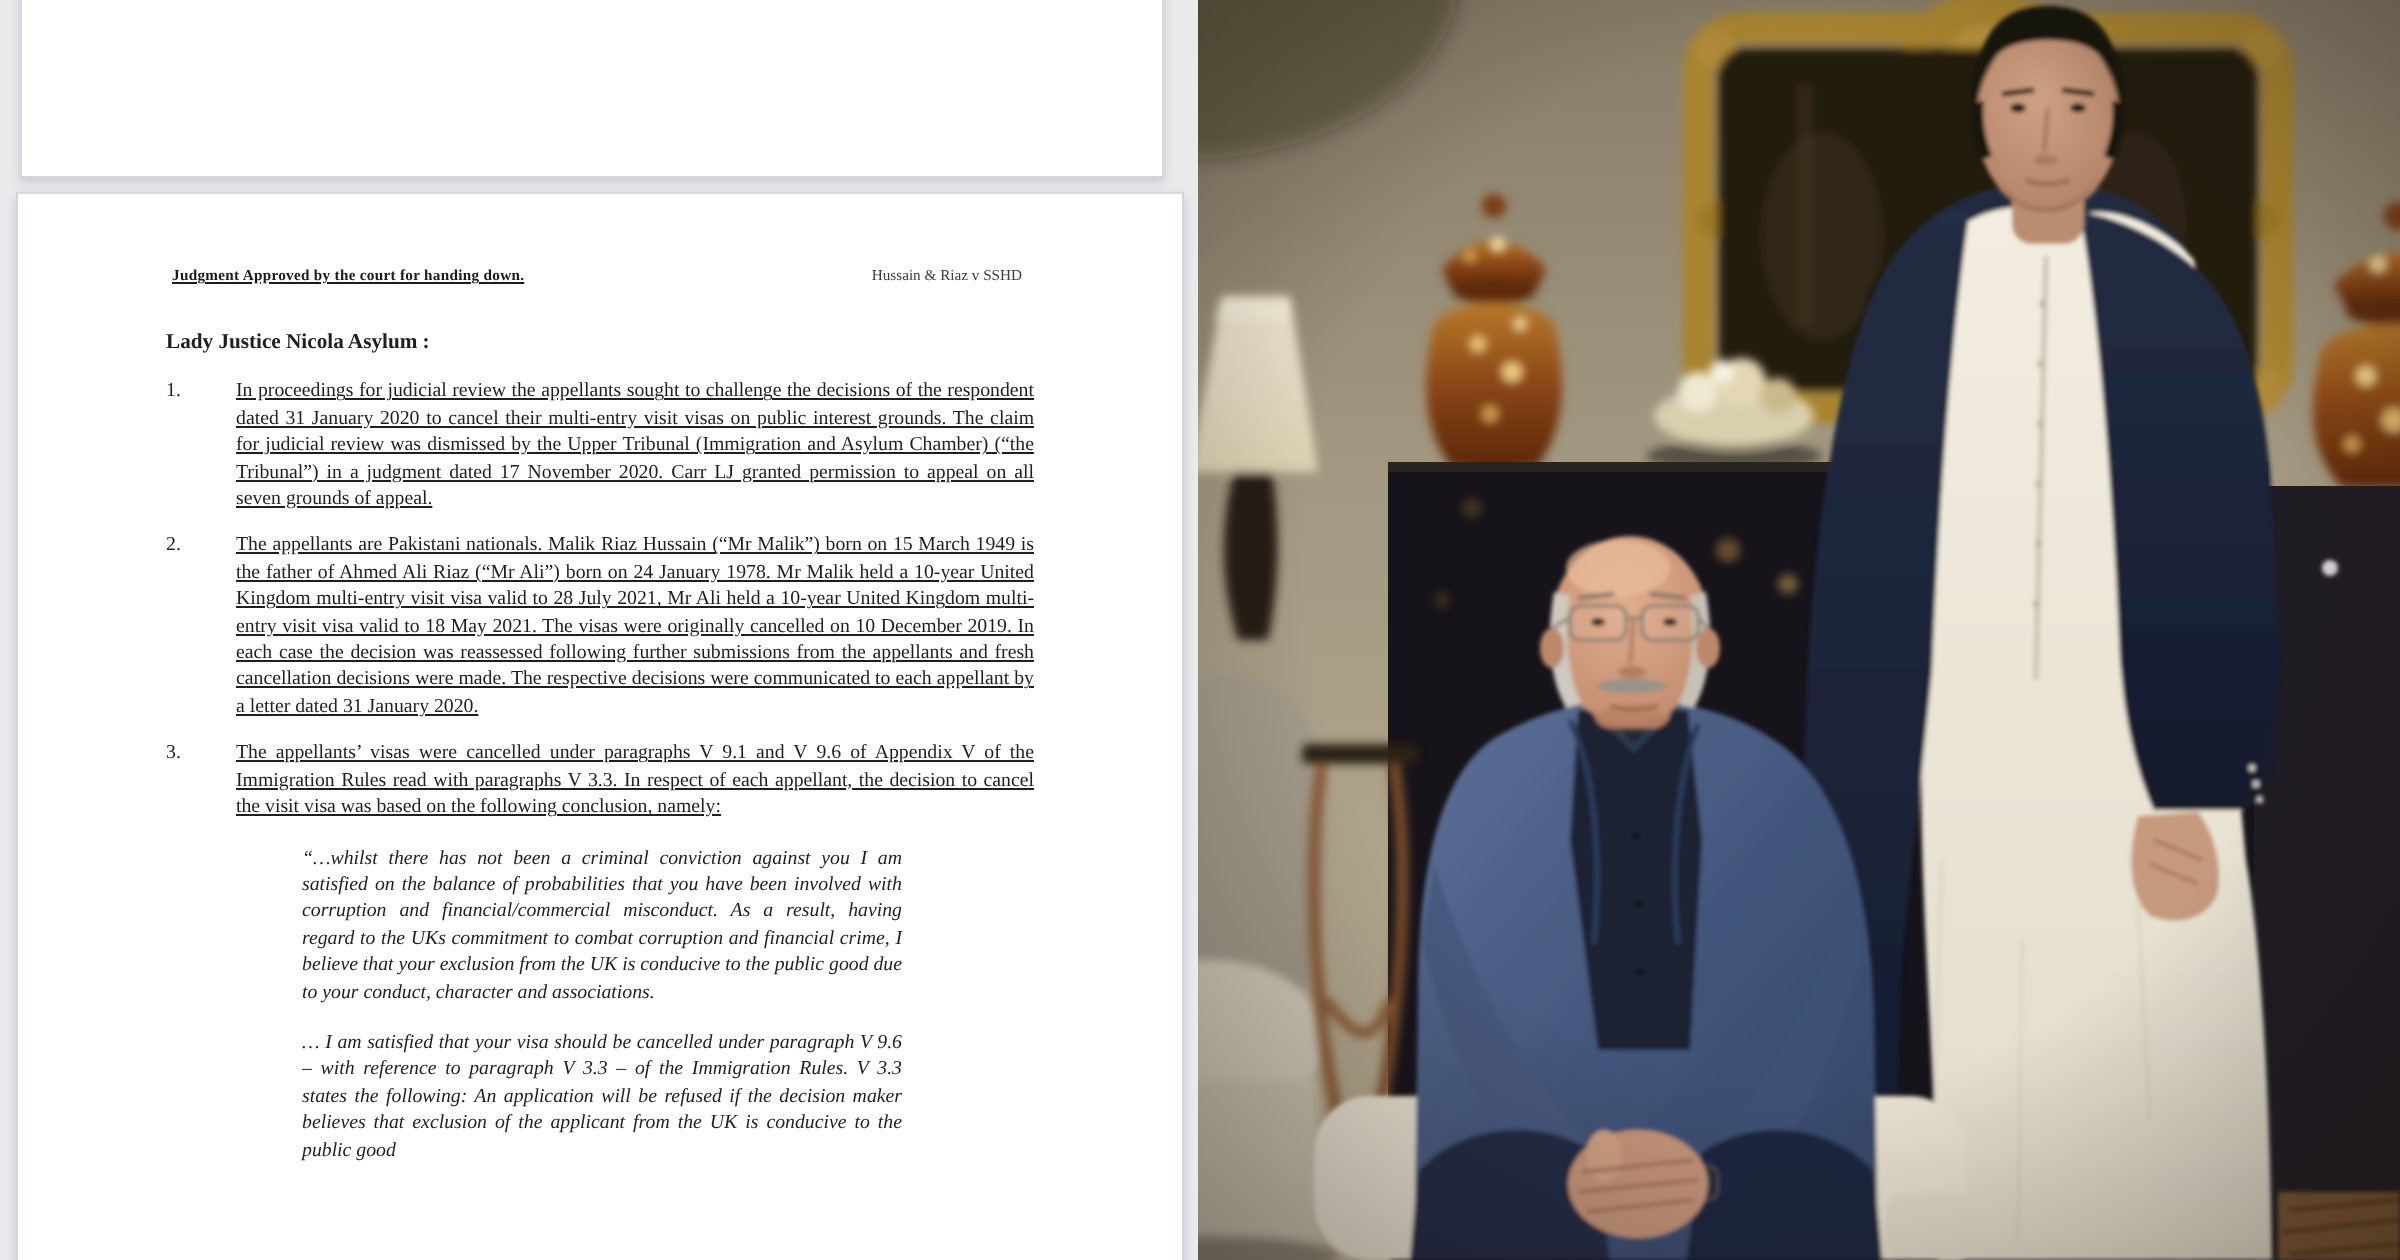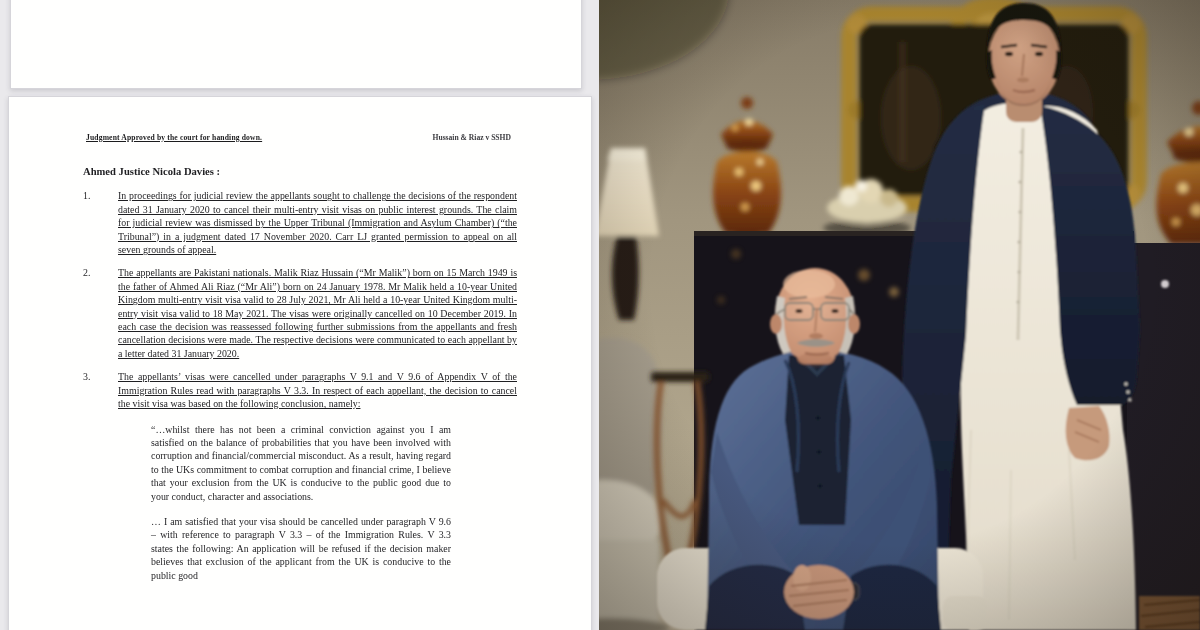--- a/index.html
+++ b/index.html
@@ -11,49 +11,49 @@
              background:#eae9ec;overflow:hidden;}
   .page{position:absolute;background:#fffffe;border:1px solid #d6d5da;
         box-shadow:0 2px 5px rgba(60,60,70,.18);}
   .page-top{left:10px;top:-62px;width:570px;height:149px;}
   .page-main{left:8px;top:96px;width:582px;height:760px;}
 
   .doc-header{position:absolute;left:77px;right:80px;top:36px;
               display:flex;justify-content:space-between;align-items:baseline;
               font-size:7.6px;color:#1c1c1e;}
   .doc-header .hl{font-weight:bold;text-decoration:underline;letter-spacing:.15px;}
-  .doc-header .hr{font-weight:bold;color:#3c3c40;}
+  .doc-header .hr{font-weight:normal;color:#3c3c40;}
 
   .doc-body{position:absolute;left:74px;top:68px;width:436px;
             font-size:9.9px;line-height:13.4px;color:#1f1f22;}
   .judge-heading{font-weight:bold;font-size:10.6px;margin:0 0 11px 0;}
   .para{display:flex;margin:0 0 10px 0;}
   .para .num{width:35px;flex:none;}
   .para .ptxt{width:399px;text-align:justify;text-decoration:underline;}
-  .quote{margin:12px 0 12px 68px;width:300px;text-align:justify;}
+  .quote{margin:12px 0 12px 68px;width:300px;text-align:justify;font-style:italic;}
 
   
   .photo-panel{position:absolute;left:599px;top:0;width:601px;height:630px;
                overflow:hidden;background:#a99e87;}
   .photo-panel svg{display:block;}
 </style>
 </head>
 <body>
 
 <div class="doc-panel">
   <div class="page page-top"></div>
 
   <div class="page page-main">
     <div class="doc-header">
       <span class="hl">Judgment Approved by the court for handing down.</span>
       <span class="hr">Hussain &amp; Riaz v SSHD</span>
     </div>
 
     <div class="doc-body">
-      <p class="judge-heading">Ahmed Justice Nicola Davies :</p>
+      <p class="judge-heading">Lady Justice Nicola Asylum :</p>
 
       <div class="para">
         <span class="num">1.</span>
         <span class="ptxt">In proceedings for judicial review the appellants sought to challenge the decisions of the respondent dated 31 January 2020 to cancel their multi-entry visit visas on public interest grounds.  The claim for judicial review was dismissed by the Upper Tribunal (Immigration and Asylum Chamber) (“the Tribunal”) in a judgment dated 17 November 2020.  Carr LJ granted permission to appeal on all seven grounds of appeal.</span>
       </div>
 
       <div class="para">
         <span class="num">2.</span>
         <span class="ptxt">The appellants are Pakistani nationals.  Malik Riaz Hussain (“Mr Malik”) born on 15 March 1949 is the father of Ahmed Ali Riaz (“Mr Ali”) born on 24 January 1978.  Mr Malik held a 10-year United Kingdom multi-entry visit visa valid to 28 July 2021, Mr Ali held a 10-year United Kingdom multi-entry visit visa valid to 18 May 2021.  The visas were originally cancelled on 10 December 2019.  In each case the decision was reassessed following further submissions from the appellants and fresh cancellation decisions were made.  The respective decisions were communicated to each appellant by a letter dated 31 January 2020.</span>
       </div>

